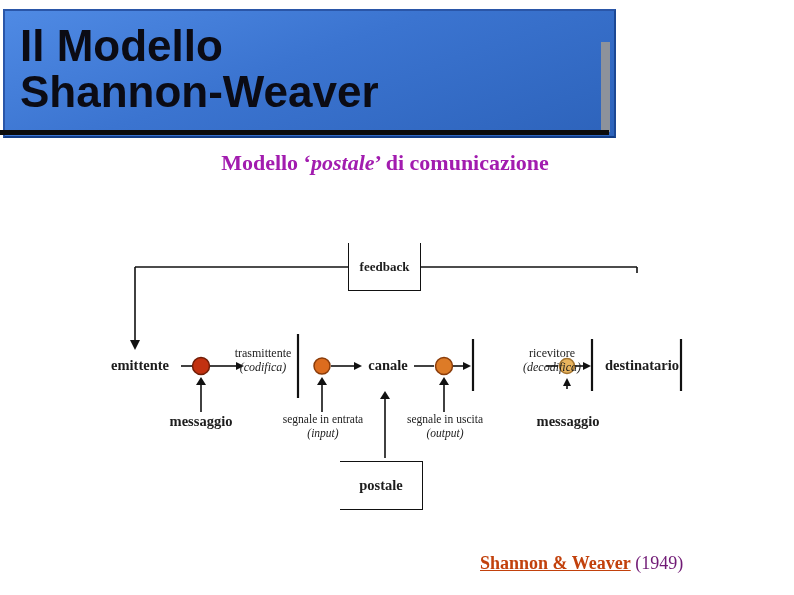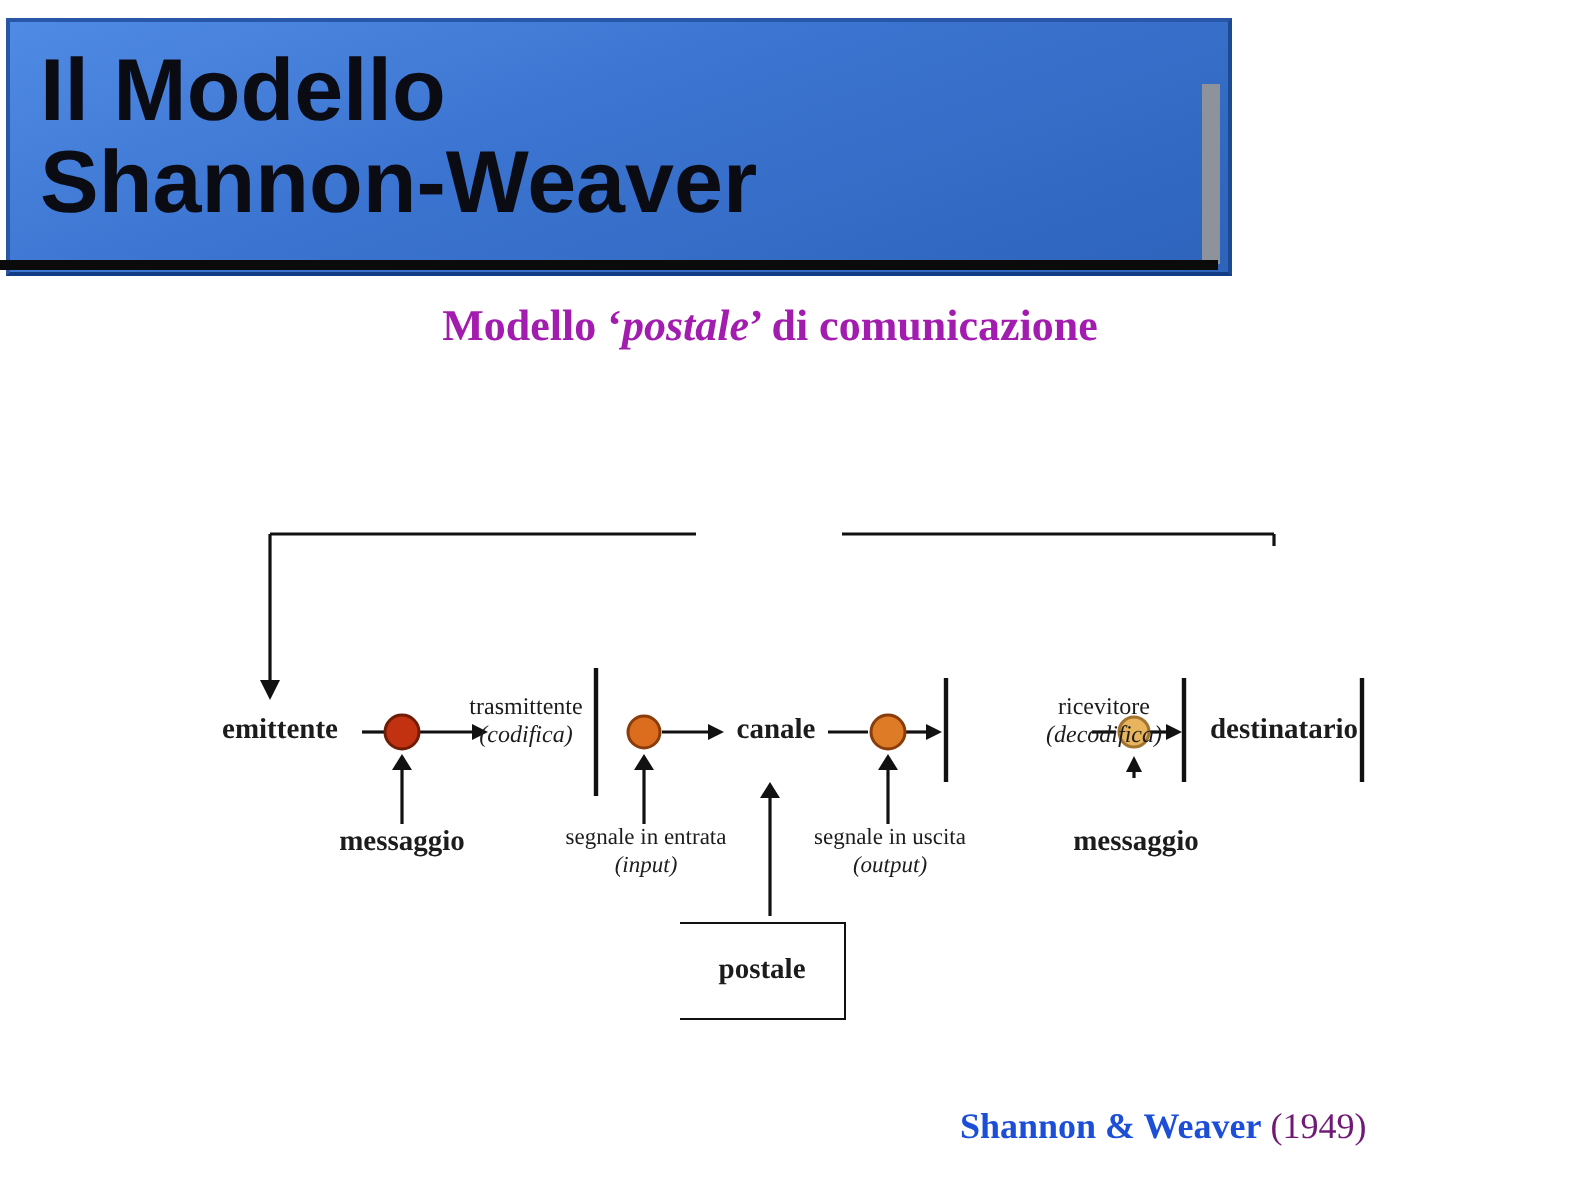--- a/index.html
+++ b/index.html
@@ -121,20 +121,23 @@
         <polygon points="567,378 563,386 571,386"></polygon>
         <polygon points="385,391 380,399 390,399"></polygon>
       </g>
 
       <circle cx="201" cy="366" r="8.5" stroke="#6f1d06" stroke-width="1.5" fill="#c23110"></circle>
       <circle cx="322" cy="366" r="8" stroke="#8a3c0a" stroke-width="1.5" fill="#dc6c1e"></circle>
       <circle cx="444" cy="366" r="8.5" stroke="#8a3c0a" stroke-width="1.5" fill="#dd7b27"></circle>
       <circle cx="567" cy="366" r="7.5" stroke="#a3742f" stroke-width="1.5" fill="#e8b45e"></circle>
     </svg>
 
+    <div class="feedback-box">
+      <span class="dlabel-inline">feedback</span>
+    </div>
 
     <div class="rumore-box">
       <span class="dlabel-inline">postale</span>
     </div>
 
     <div class="dlabel node-main" style="left:100px;top:357px;width:80px;">emittente</div>
 
     <div class="dlabel node-sub" style="left:225px;top:346px;width:76px;">
       <div>trasmittente</div>
       <div><i>(codifica)</i></div>
@@ -158,16 +161,16 @@
 
     <div class="dlabel small-lbl" style="left:400px;top:413px;width:90px;">
       <div>segnale in uscita</div>
       <div><i>(output)</i></div>
     </div>
 
     <div class="dlabel node-main" style="left:527px;top:413px;width:82px;">messaggio</div>
   </div>
 
   <div class="footer">
-    <span class="authors" style="color: #1d4ed8;">Shannon &amp; Weaver</span><span class="year" style="color: #701a75;"> (1949)</span>
+    <span class="authors" style="color: #c2410c; text-decoration: underline;">Shannon &amp; Weaver</span><span class="year" style="color: #701a75;"> (1949)</span>
   </div>
 
 </div>
 
 </body></html>

